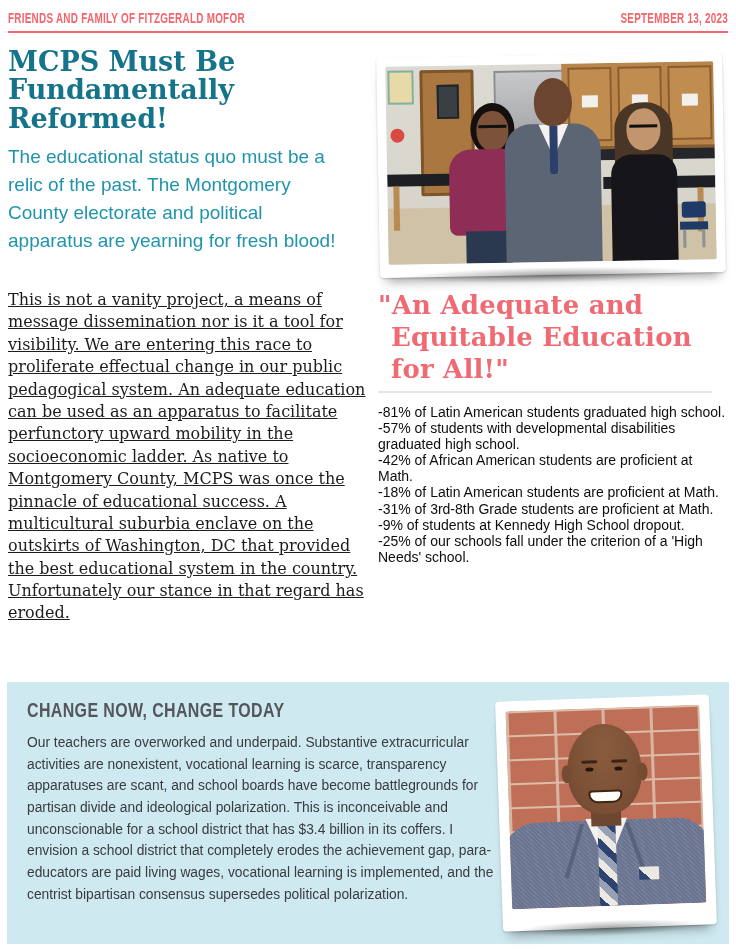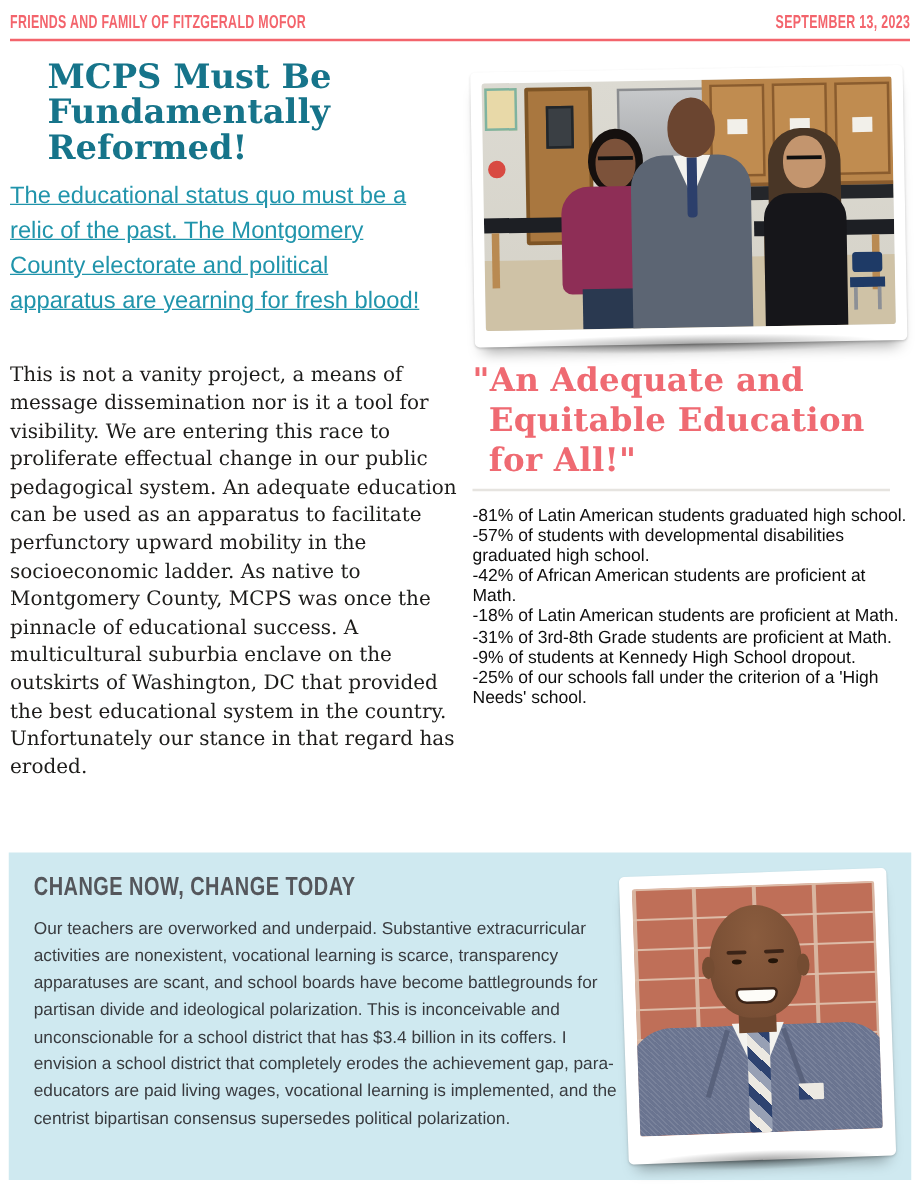--- a/index.html
+++ b/index.html
@@ -23,32 +23,31 @@
     color:#f3646c; letter-spacing:.4px; white-space:nowrap;
     transform:scaleX(.66); transform-origin:right center;
   }
   .mast-rule { position:absolute; left:8px; right:8px; top:31px; height:2px; background:#f3646c; }
 
   
   .headline {
     position:absolute; left:8px; top:48px; width:342px;
     font:700 27px/1.05 "DejaVu Serif", serif;
     color:#16748a;
-    margin-left:30px;
   }
   .standfirst {
     position:absolute; left:8px; top:143px; width:336px;
     font:400 19px/1.47 "Liberation Sans", sans-serif;
     color:#2094ab;
-    text-decoration:underline;
   }
   .body-copy {
     position:absolute; left:8px; top:289px; width:358px;
     font:400 16px/1.4 "DejaVu Serif", serif;
     color:#1d1c1a;
+    text-decoration:underline;
   }
 
   
   .polaroid {
     position:absolute; background:#fff; border-radius:4px;
     box-shadow:0 1px 2px rgba(0,0,0,.18), 0 10px 12px -7px rgba(0,0,0,.40);
   }
   .polaroid::after {
     content:""; position:absolute; left:5%; right:5%; bottom:-8px; height:16px;
     background:radial-gradient(ellipse at center, rgba(0,0,0,.35), rgba(0,0,0,0) 68%);

